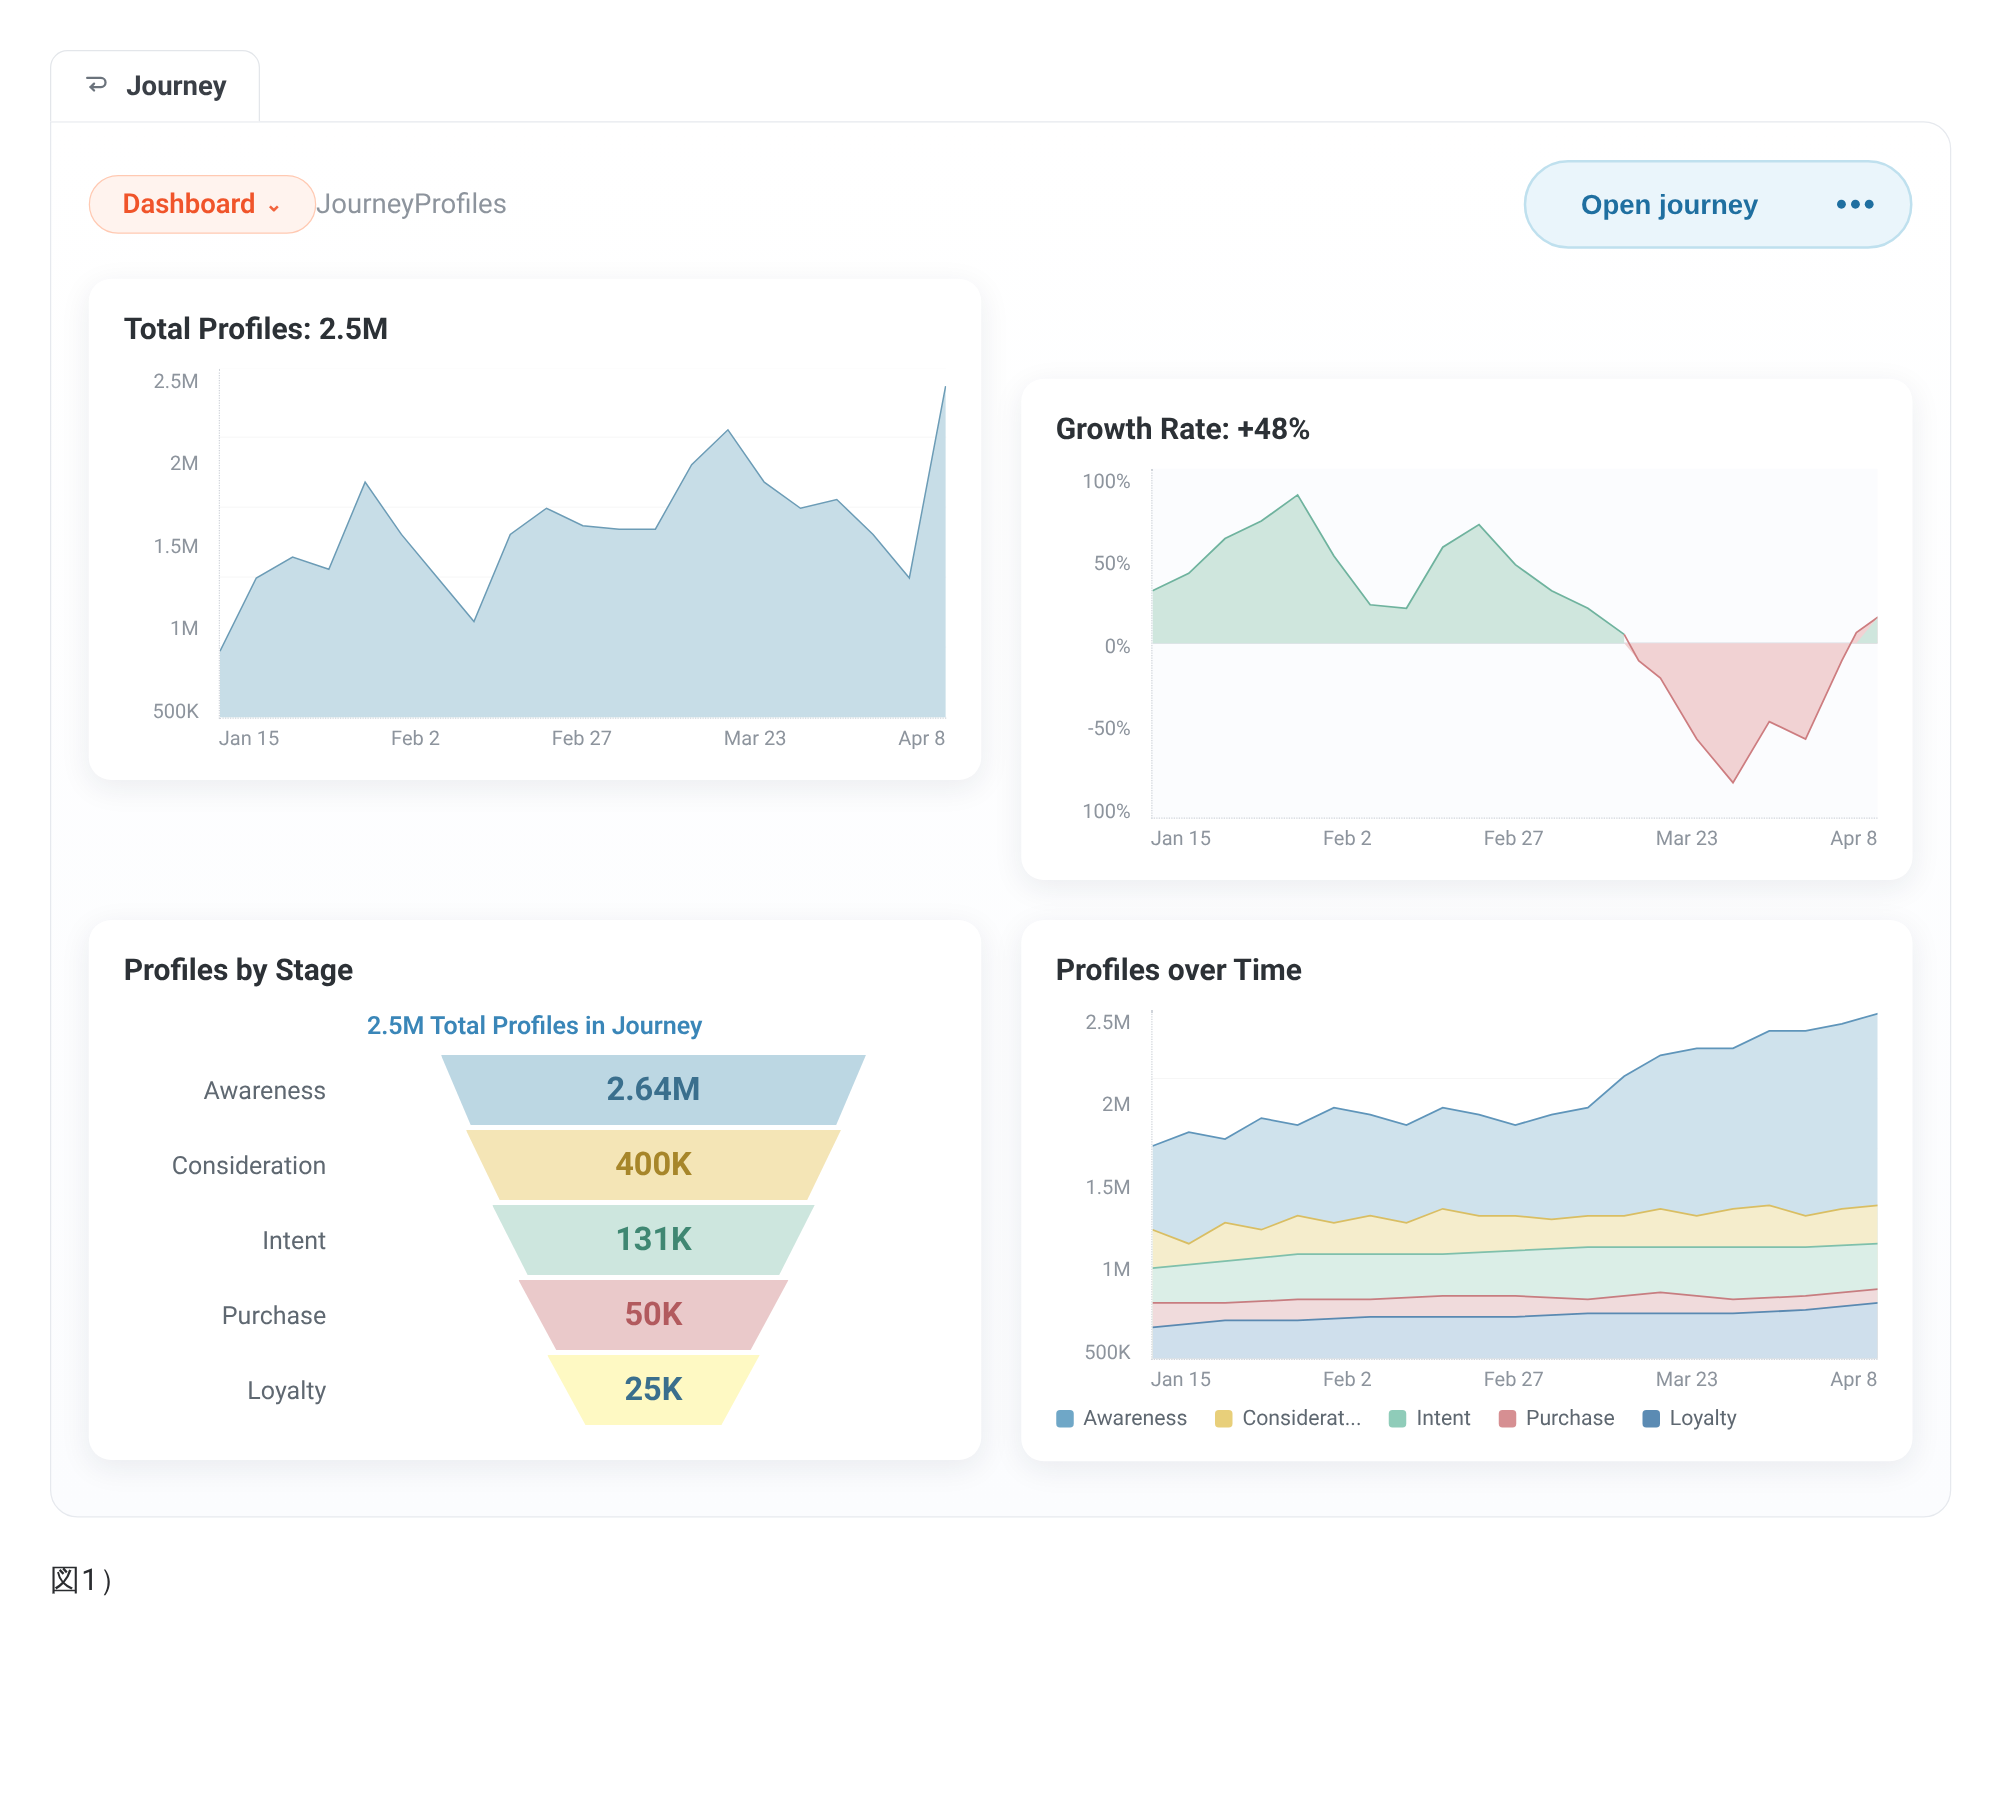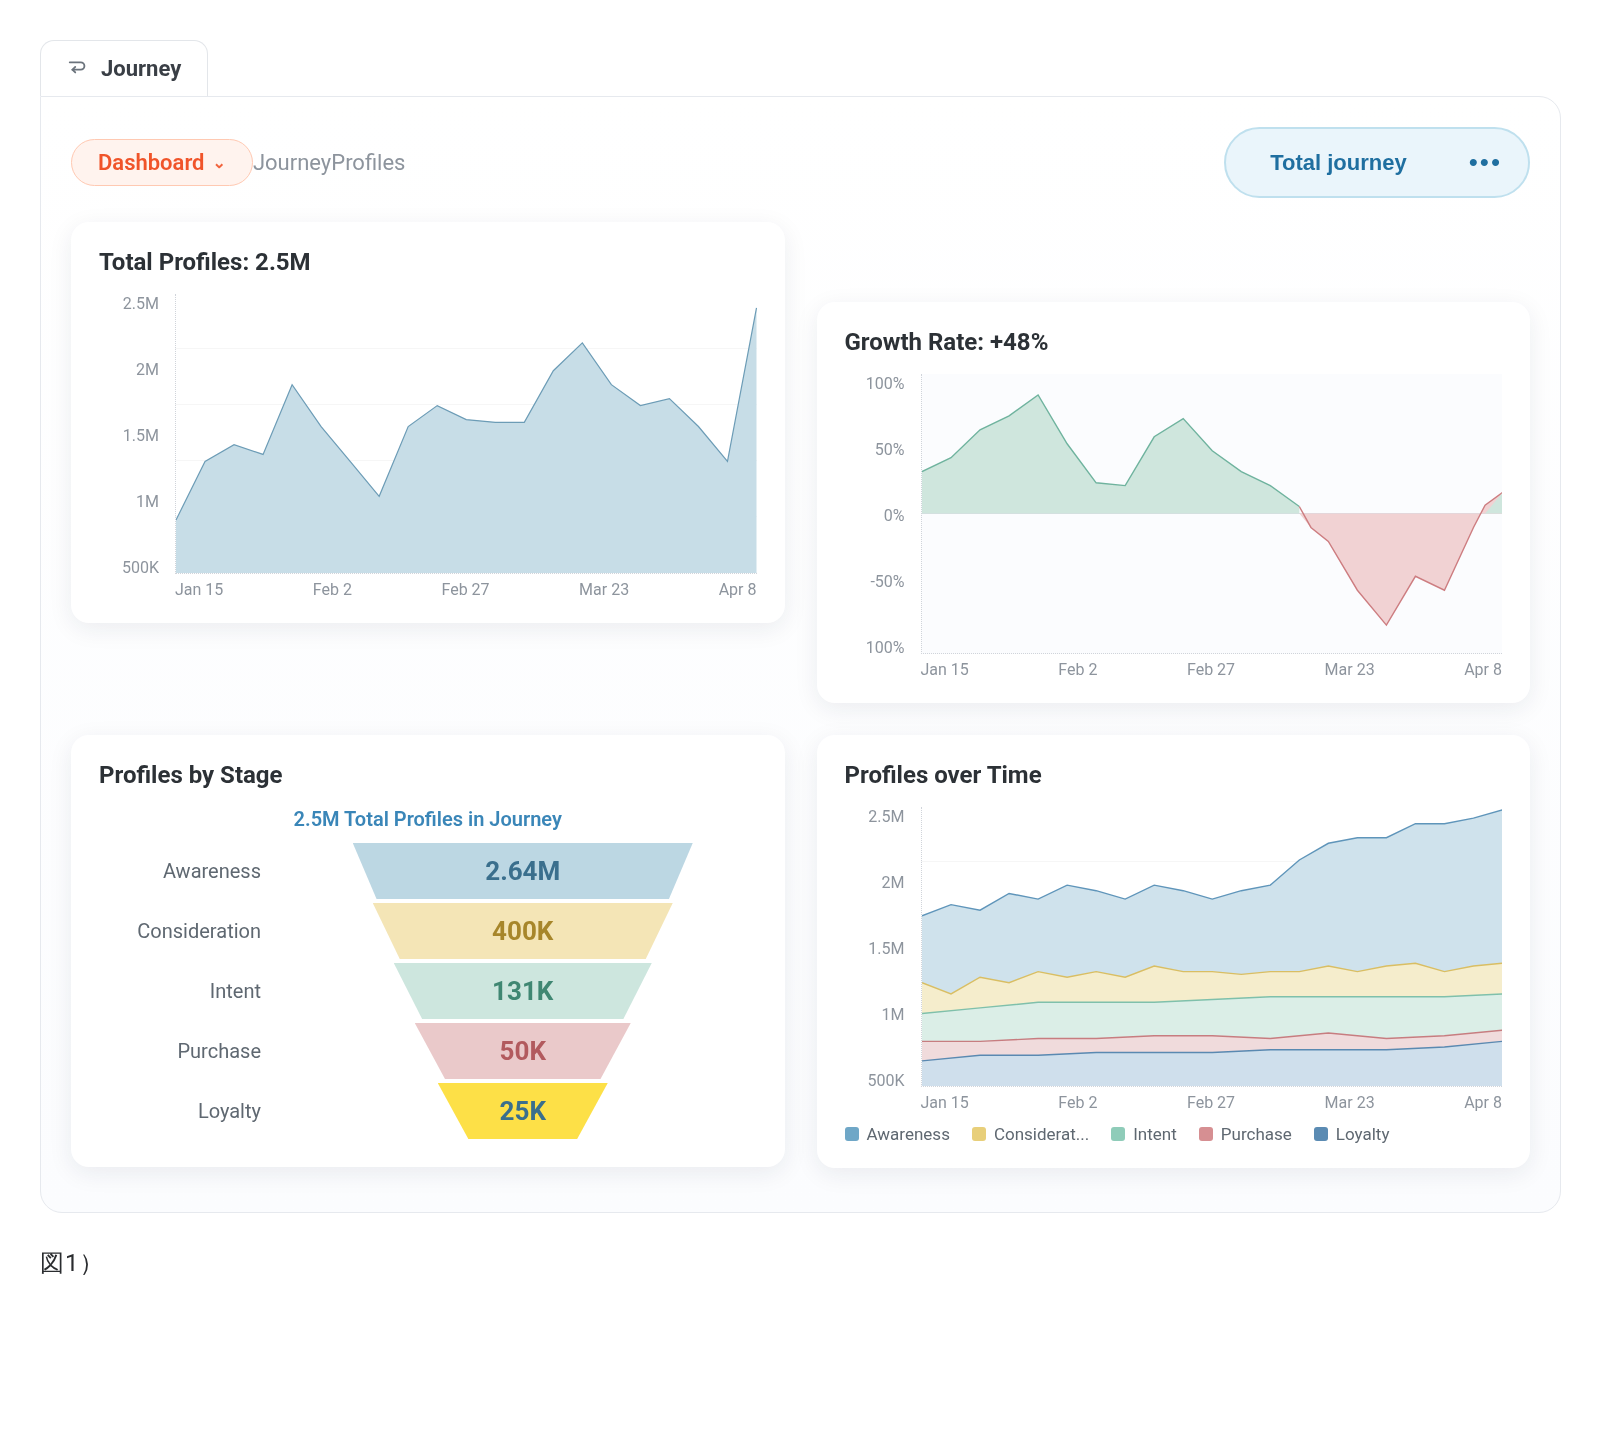--- a/index.html
+++ b/index.html
@@ -30,21 +30,21 @@
   svg.fill-plot { width: 100%; height: 100%; display: block; }
   
   .funnel-card .subtitle { text-align: center; color: #3a86b8; font-weight: 600; margin-bottom: 12px; font-size: 20px; }
   .funnel-row { display: grid; grid-template-columns: 180px 1fr; align-items: center; gap: 10px; margin: 4px 0; }
   .funnel-row .label { text-align: right; color: #5f6871; font-size: 20px; padding-right: 18px; }
   .funnel-shape { height: 56px; display: flex; align-items: center; justify-content: center; font-weight: 700; font-size: 26px; margin: 0 auto; }
   .fs-awareness { clip-path: polygon(0% 0%, 100% 0%, 93% 100%, 7% 100%); width: 340px; background: #bcd7e3; color: #3a6f8d; }
   .fs-consideration { clip-path: polygon(0% 0%, 100% 0%, 91% 100%, 9% 100%); width: 300px; background: #f4e5b6; color: #a7862a; }
   .fs-intent { clip-path: polygon(0% 0%, 100% 0%, 89% 100%, 11% 100%); width: 258px; background: #cde6de; color: #3f8772; }
   .fs-purchase { clip-path: polygon(0% 0%, 100% 0%, 86% 100%, 14% 100%); width: 216px; background: #eac9ca; color: #b25a5e; }
-  .fs-loyalty { clip-path: polygon(0% 0%, 100% 0%, 82% 100%, 18% 100%); width: 170px; background: #fde047; color: #3a6f8d; }
+  .fs-loyalty { clip-path: polygon(0% 0%, 100% 0%, 82% 100%, 18% 100%); width: 170px; background: #fef9c3; color: #3a6f8d; }
   
   .legend { display: flex; gap: 22px; flex-wrap: wrap; margin-top: 12px; font-size: 17px; color: #5f6871; }
   .legend span { display: inline-flex; align-items: center; gap: 8px; }
   .legend i { width: 14px; height: 14px; border-radius: 3px; display: inline-block; }
   .lg-aw { background: #6fa7c7; }
   .lg-co { background: #e8cf7a; }
   .lg-in { background: #8fccb9; }
   .lg-pu { background: #d68f92; }
   .lg-lo { background: #5b8bb3; }
   .caption { margin-top: 34px; font-size: 24px; color: #2a2c2f; display: flex; gap: 18px; }
@@ -70,21 +70,21 @@
     <div class="top-row">
       <nav class="subnav">
         <span class="pill">
           <span>Dashboard</span>
           <span class="caret">⌄</span>
         </span>
         <a href="#">Journey</a>
         <a href="#">Profiles</a>
       </nav>
       <div class="actions">
-        <button class="open-btn">Total journey</button>
+        <button class="open-btn">Open journey</button>
         <button class="dots-btn">
           <span>•••</span>
         </button>
       </div>
     </div>
 
     <div class="grid">
 
       <div class="card">
         <h3>Total Profiles: 2.5M</h3>

